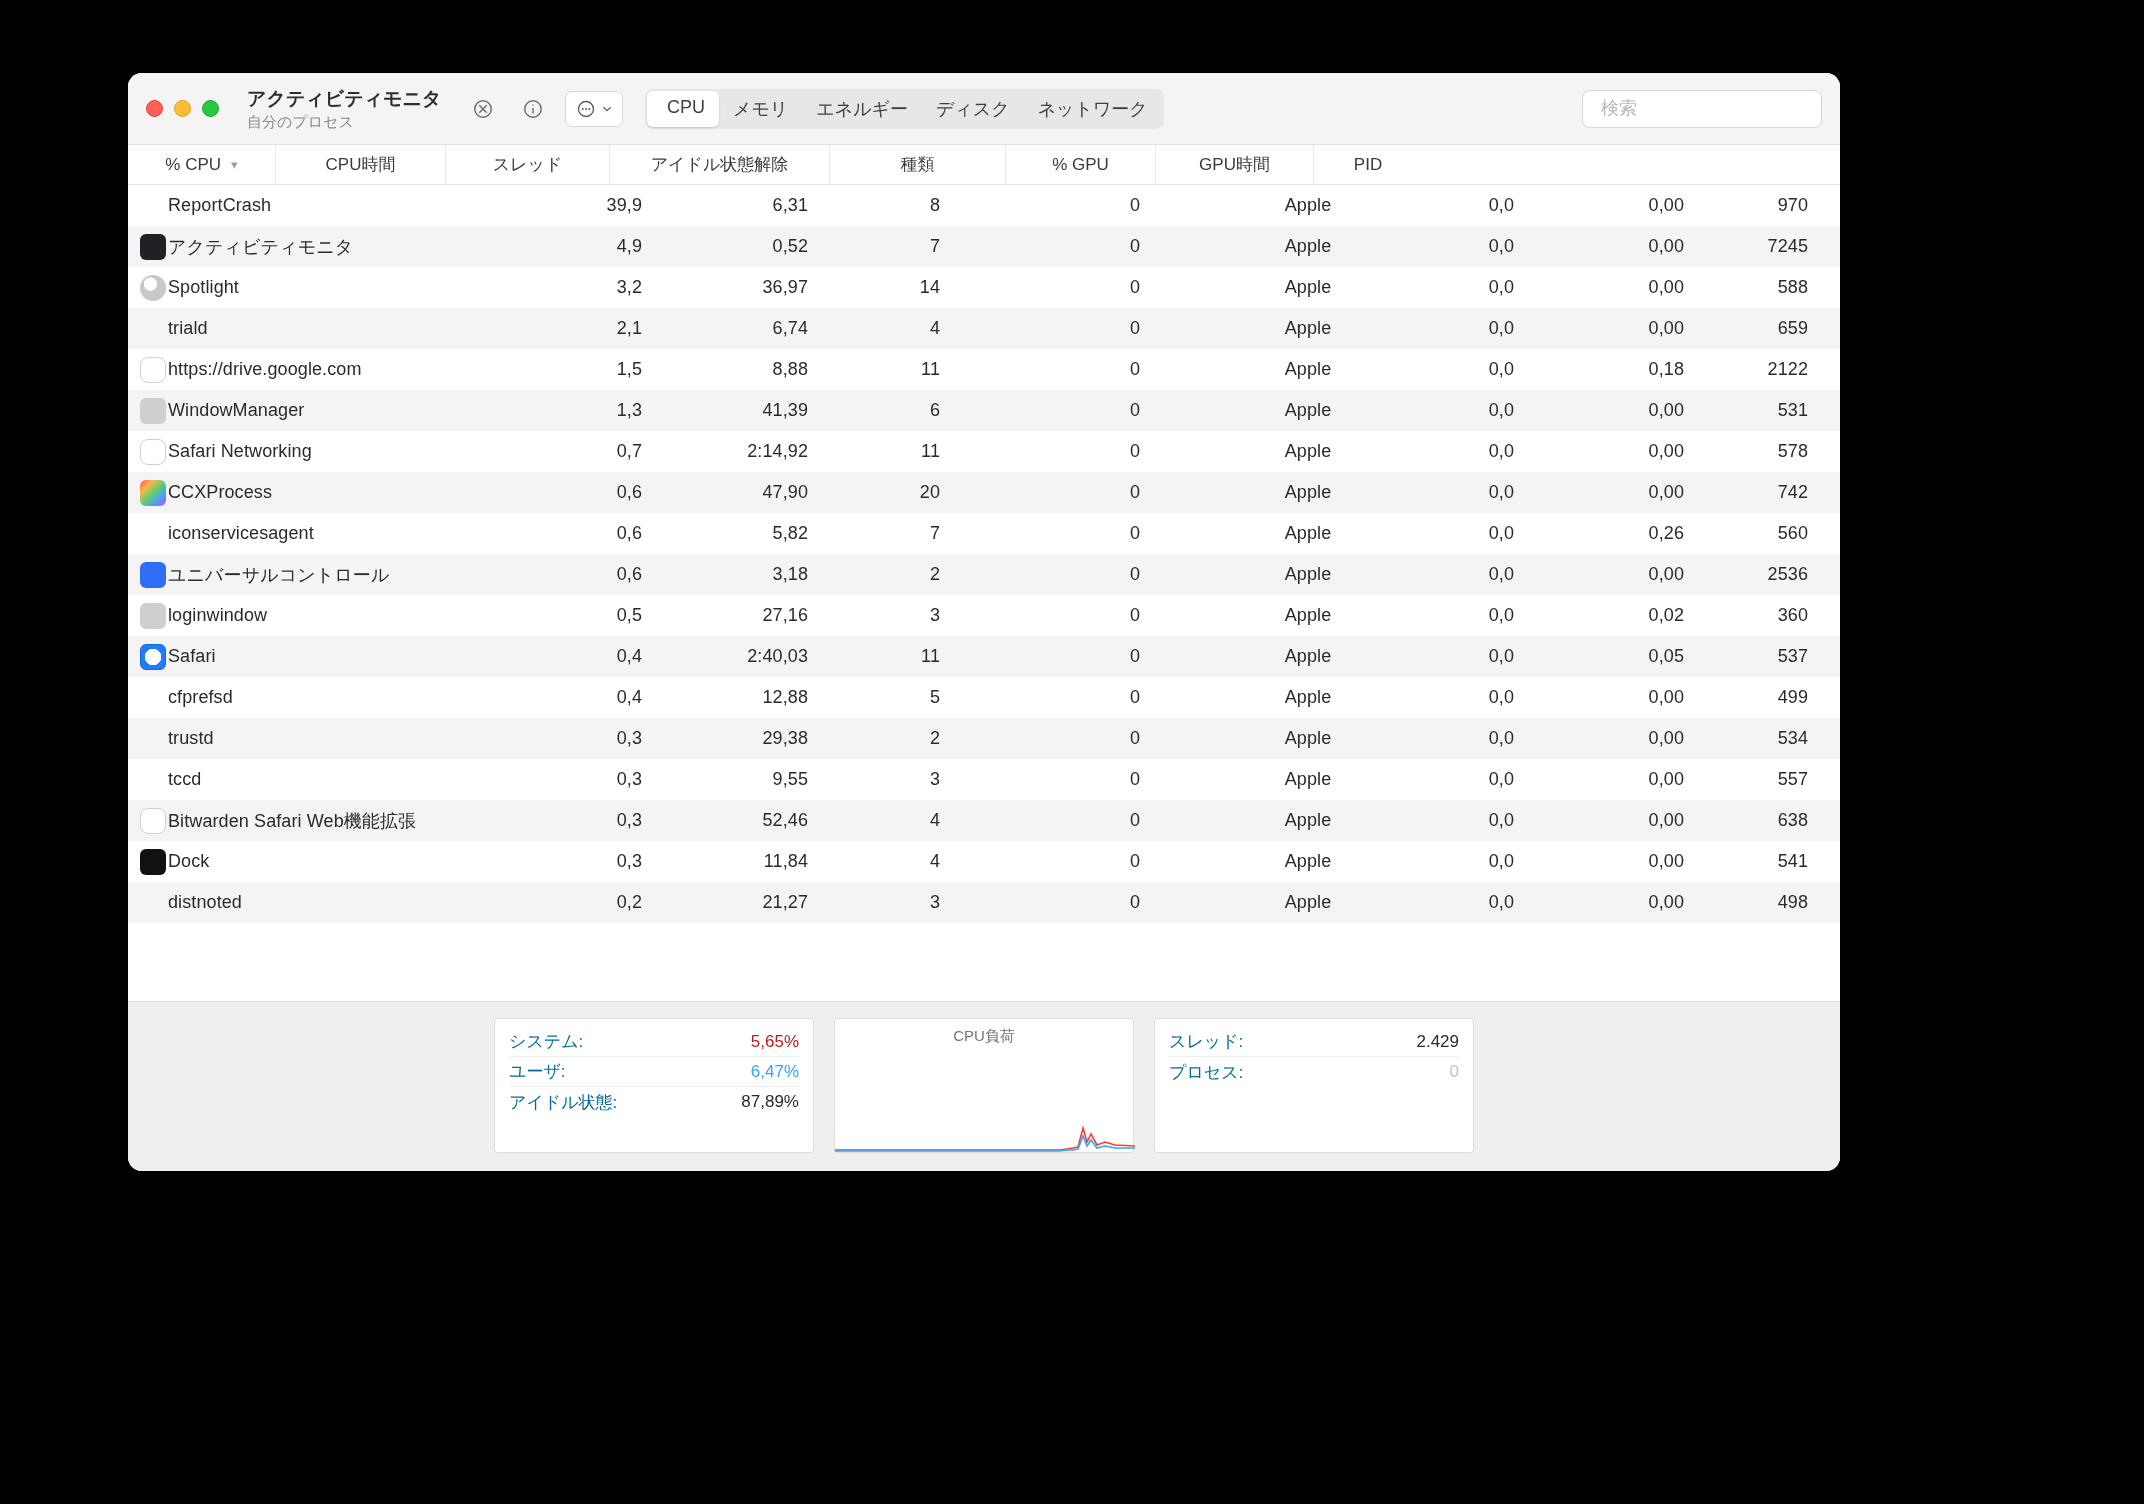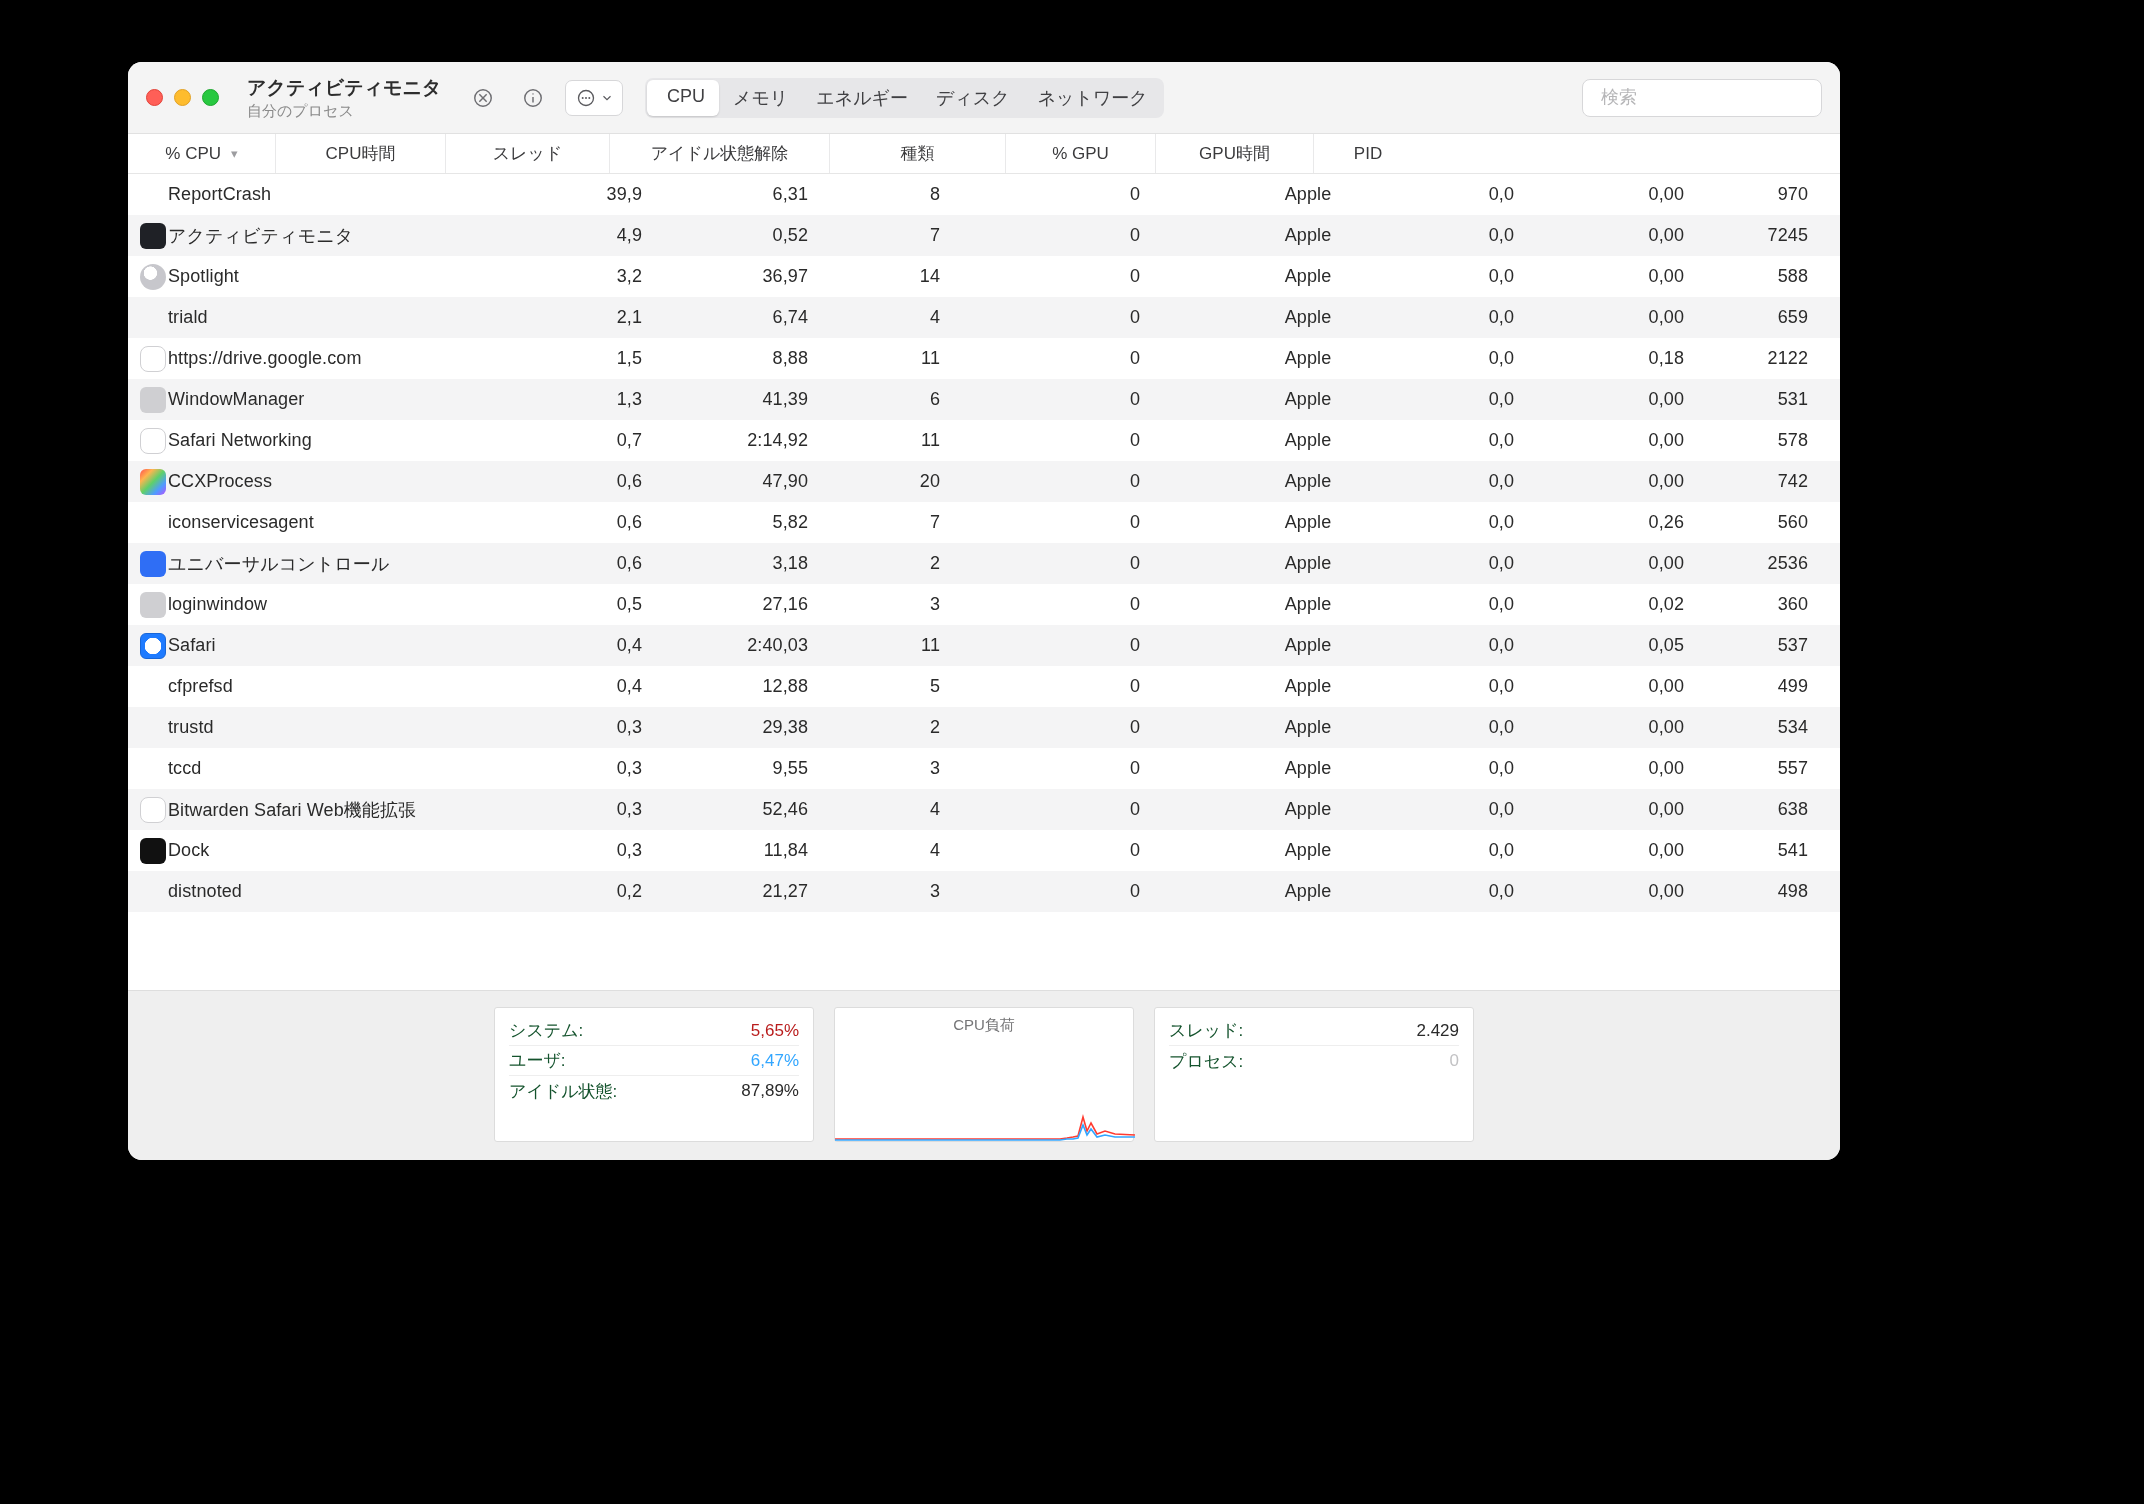--- a/index.html
+++ b/index.html
@@ -9,21 +9,21 @@
     font-family: -apple-system, "Helvetica Neue", Arial, sans-serif;
     font-size: 19px;
     color: #2a2a2a;
     display: flex;
     align-items: flex-start;
     justify-content: center;
   }
   .window {
     position: absolute;
     left: 128px;
-    top: 62px;
+    top: 73px;
     width: 1712px;
     height: 1098px;
     background: #fff;
     border-radius: 14px;
     box-shadow: 0 30px 80px rgba(0,0,0,.55), 0 0 0 1px rgba(0,0,0,.25);
     overflow: hidden;
     display: flex;
     flex-direction: column;
   }
 
@@ -178,21 +178,21 @@
     width:320px;
     padding:8px 14px;
     font-size:17px;
   }
   .panel .prow {
     display:flex; justify-content:space-between;
     height:30px; align-items:center;
     border-bottom:1px solid #eee;
   }
   .panel .prow:last-child { border-bottom:none; }
-  .panel .lbl { color:#14532d; }
+  .panel .lbl { color:#0369a1; }
   .v-sys { color:#b91c1c; }
   .v-user { color:#32a6ff; }
   .v-muted { color:#c2c2c4; }
 
   .chart-panel {
     background:#fff; border:1px solid #dcdcdc; border-radius:3px;
     width:300px; position:relative;
   }
   .chart-title {
     position:absolute; top:8px; left:0; right:0;

